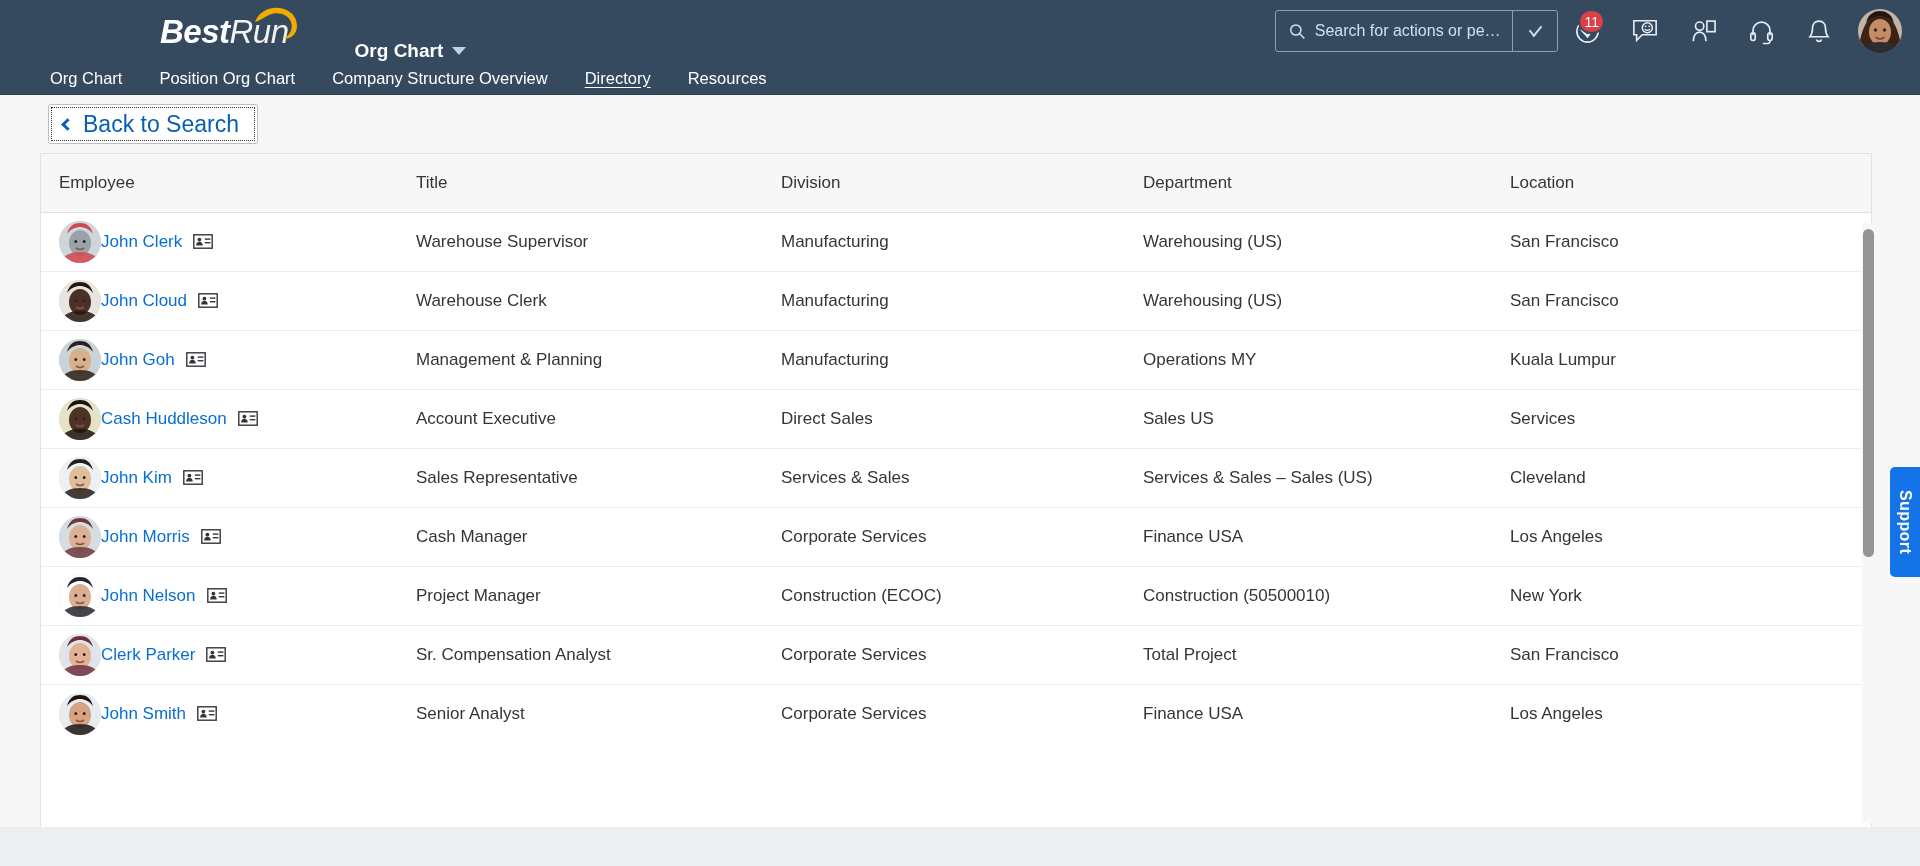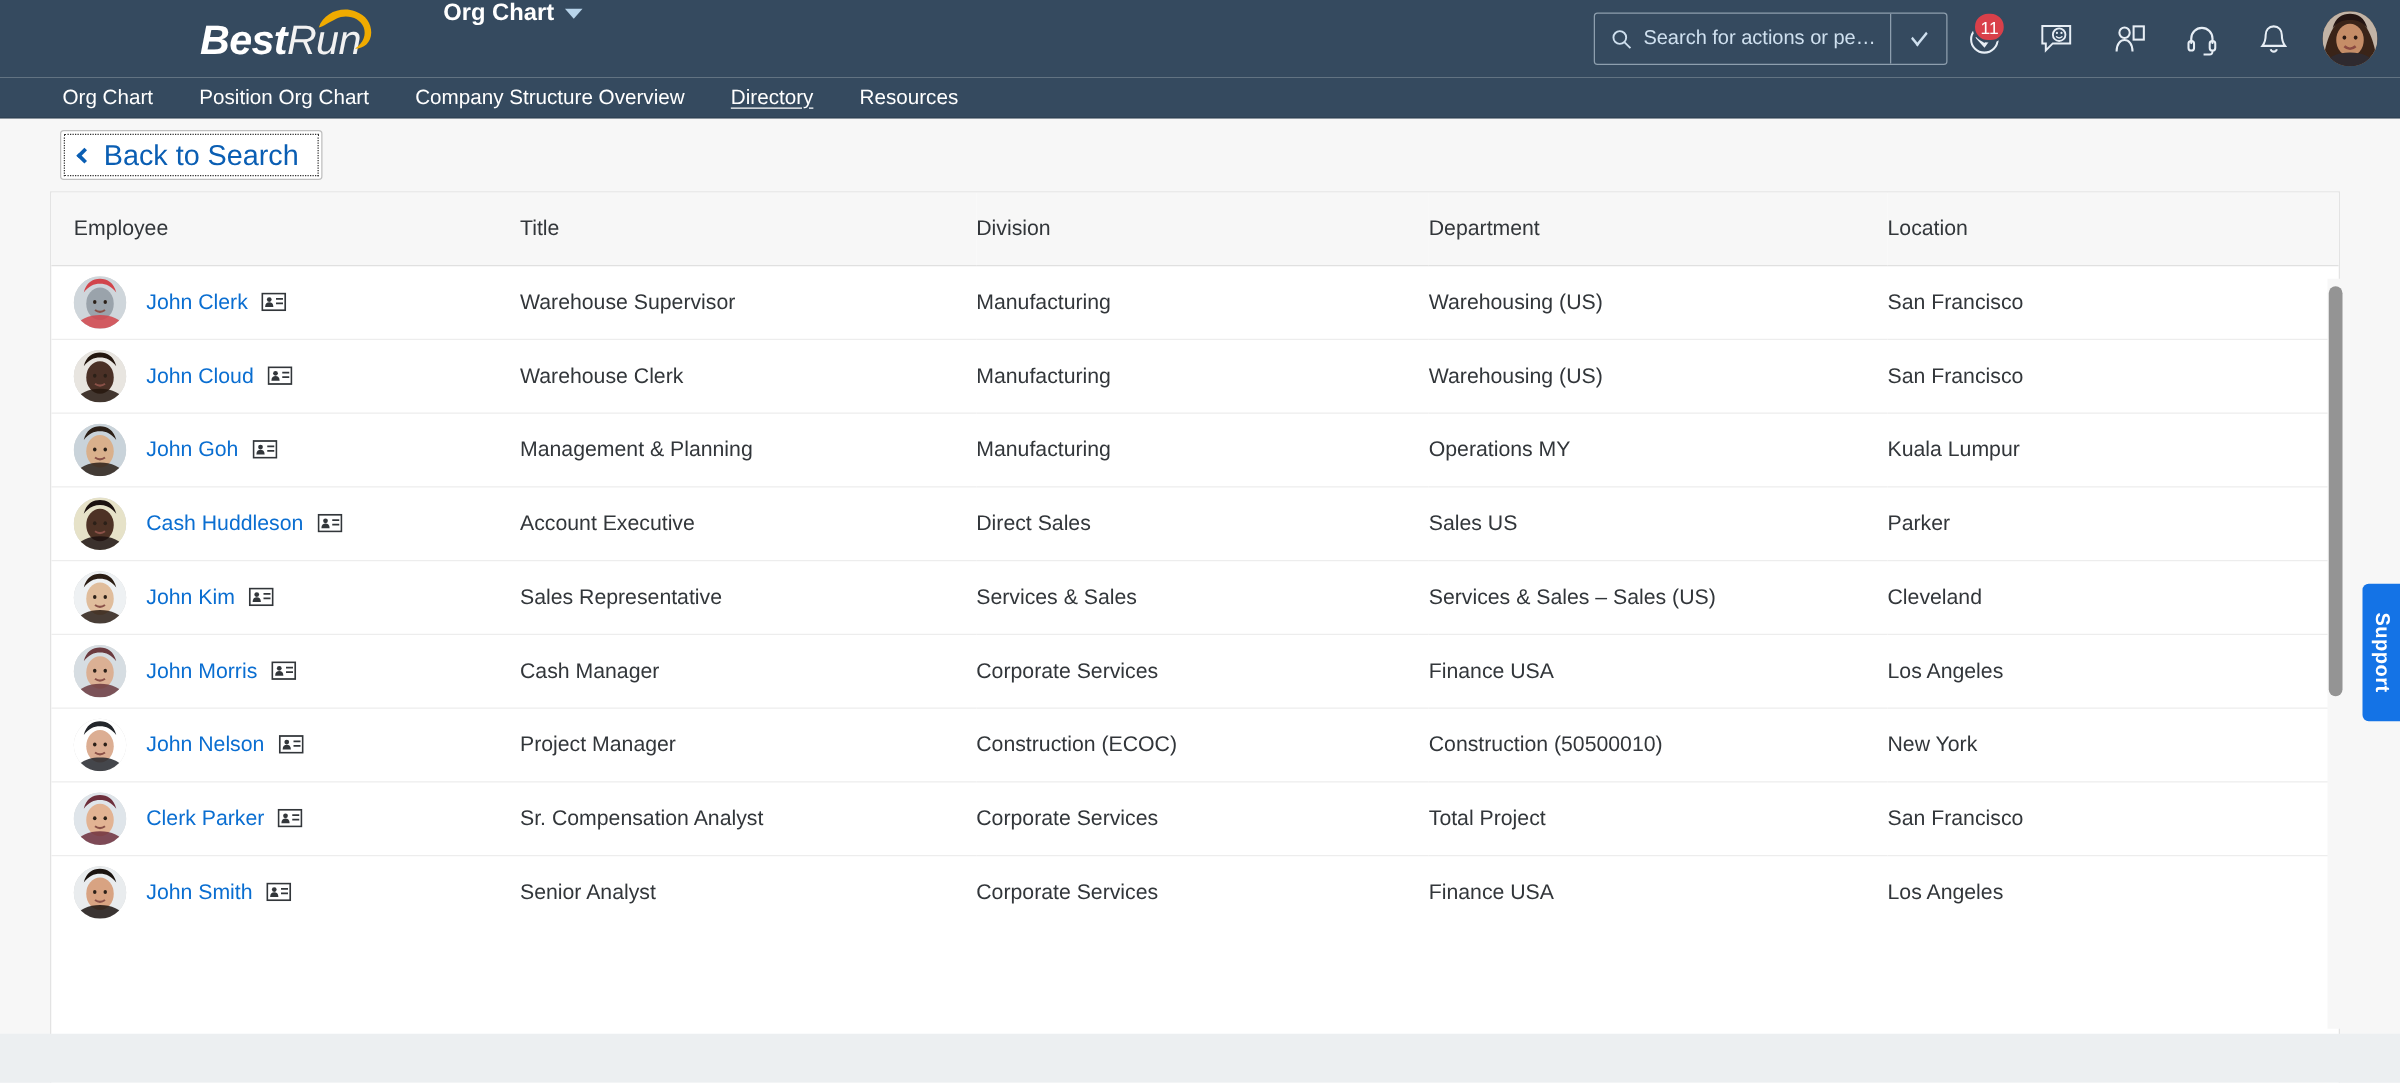--- a/index.html
+++ b/index.html
@@ -10,21 +10,21 @@
     font-family: "Liberation Sans", sans-serif;
     background: #eceff1;
   }
 
   
   .shell-header {
     position: relative;
     height: 62px;
     background: #354a5f;
     display: flex;
-    align-items: flex-start;
+    align-items: flex-end;
     padding: 0 18px 0 0;
   }
   .logo-wrap {
     margin-left: 160px;
     display: flex;
     align-items: center;
     height: 100%;
   }
   .logo {
     position: relative;
@@ -265,21 +265,20 @@
     width: 42px; height: 42px;
     border-radius: 50%;
     flex: none;
     overflow: hidden;
     position: relative;
     background: #d8d8d8;
   }
   .emp-name {
     color: #0a6ed1;
     font-size: 17px;
-    margin-left: 16px;
     cursor: pointer;
   }
   .card-icon {
     margin-left: 11px;
     width: 20px; height: 15px;
     flex: none;
     cursor: pointer;
   }
 
   
@@ -570,21 +569,21 @@
                     <circle cx="6.4" cy="5.6" r="1.9" fill="#32363a"></circle>
                     <path d="M3.1 11.6 C3.1 8.9 4.6 7.8 6.4 7.8 C8.2 7.8 9.7 8.9 9.7 11.6 Z" fill="#32363a"></path>
                     <rect x="11.8" y="4.4" width="5.6" height="1.4" fill="#32363a"></rect>
                     <rect x="11.8" y="8" width="5.6" height="1.4" fill="#32363a"></rect>
                   </svg>
                 </div>
               </td>
               <td>Account Executive</td>
               <td>Direct Sales</td>
               <td>Sales US</td>
-              <td>Parker</td>
+              <td>Services</td>
             </tr>
             <tr>
               <td>
                 <div class="emp-cell">
                   <div class="av"><svg width="42" height="42" viewBox="0 0 42 42">
                       <rect width="42" height="42" fill="#eef1f3"></rect>
                       <ellipse cx="21" cy="22" rx="11" ry="13" fill="#e0bd9c"></ellipse>
                       <path d="M8 13 C10 5 15 2 21 2 C27 2 32 5 34 13 C30 8 26 6 21 6 C16 6 12 8 8 13 Z" fill="#2a1d14"></path>
                       <ellipse cx="16.8" cy="20.5" rx="1.4" ry="1.6" fill="#2b2018"></ellipse>
                       <ellipse cx="25.2" cy="20.5" rx="1.4" ry="1.6" fill="#2b2018"></ellipse>

